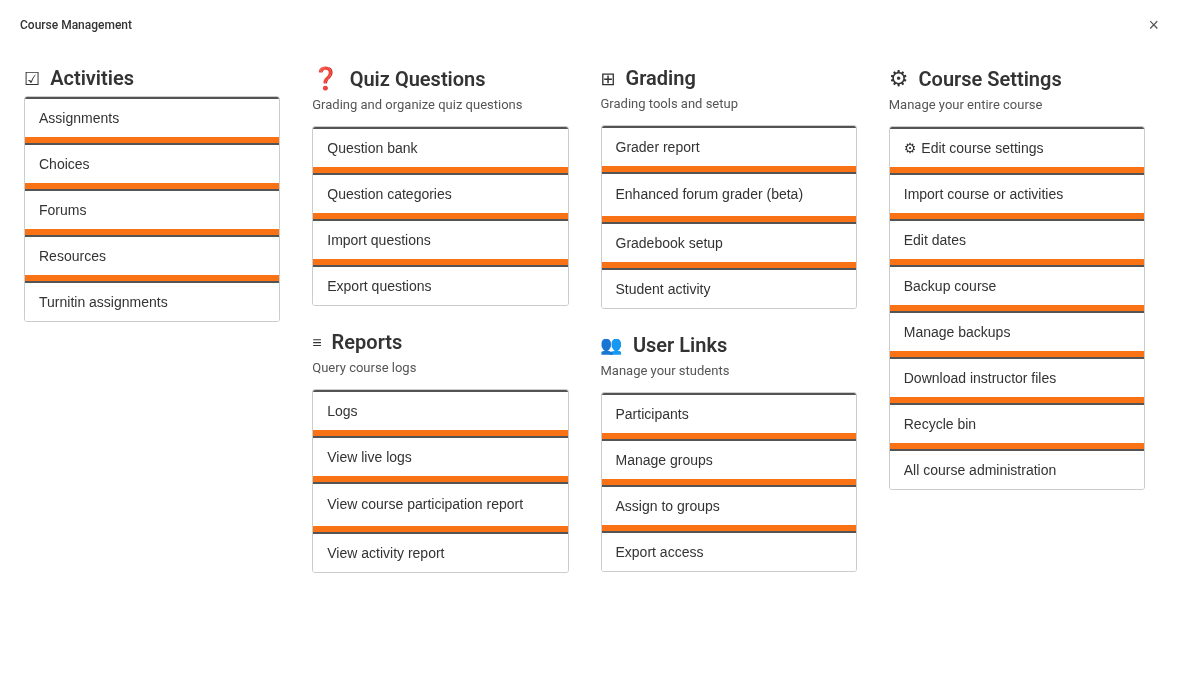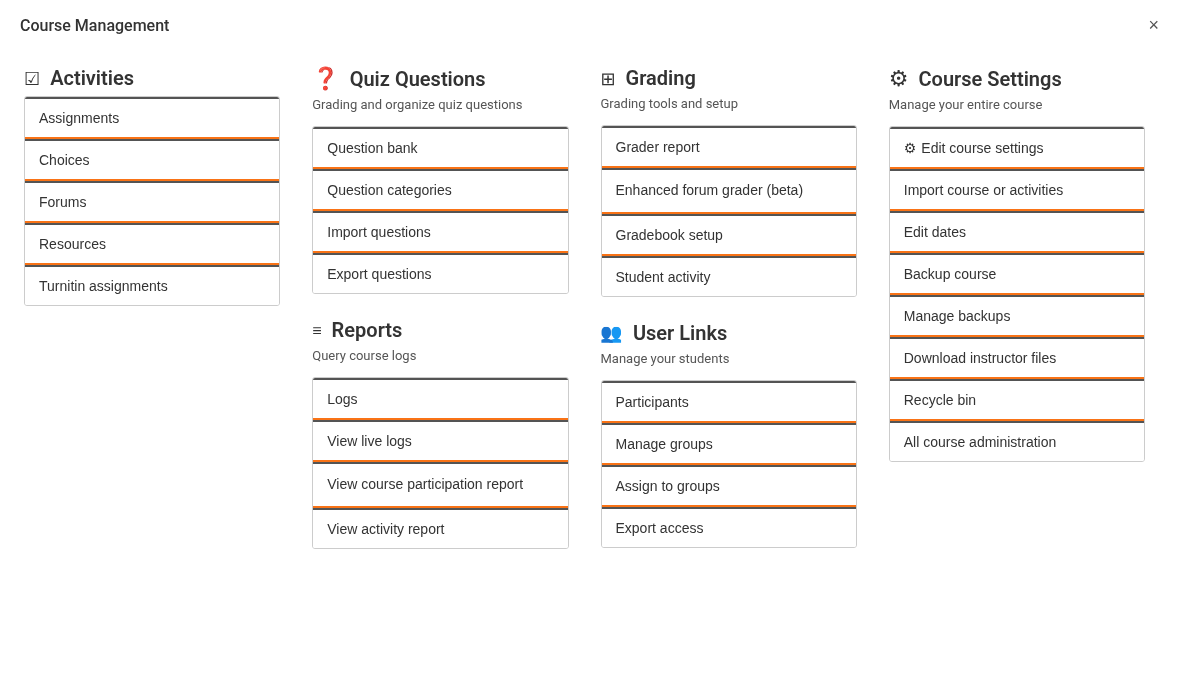--- a/index.html
+++ b/index.html
@@ -13,21 +13,21 @@
       position: relative;
     }
     .modal-header {
       display: flex;
       align-items: center;
       justify-content: space-between;
       padding: 14px 20px 10px 20px;
       border-bottom: none;
     }
     .modal-title {
-      font-size: 16px;
+      font-size: 12px;
       font-weight: 500;
       color: #333;
     }
     .close-btn {
       background: none;
       border: none;
       font-size: 18px;
       color: #555;
       cursor: pointer;
       line-height: 1;
@@ -66,21 +66,21 @@
       margin-bottom: 14px;
     }
     .item-list {
       border: 1px solid #ccc;
       border-radius: 3px;
       overflow: hidden;
     }
     .list-item {
       display: block;
       padding: 11px 14px;
-      border-bottom: 2px solid #f97316;
+      border-bottom: 6px solid #f97316;
       color: #333;
       text-decoration: none;
       background: #fff;
       cursor: pointer;
       font-size: 14px;
       width: 100%;
       text-align: left;
       border-left: none;
       border-right: none;
     }

